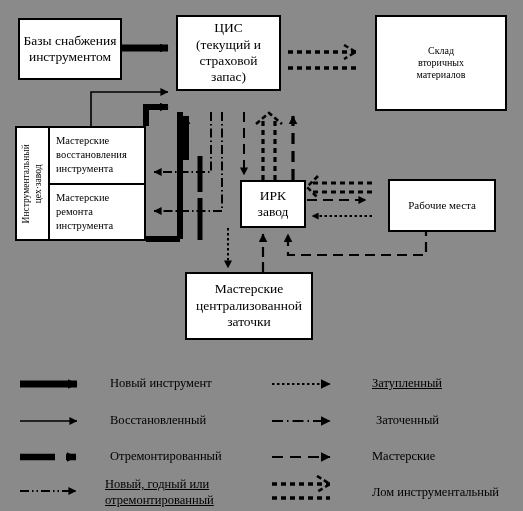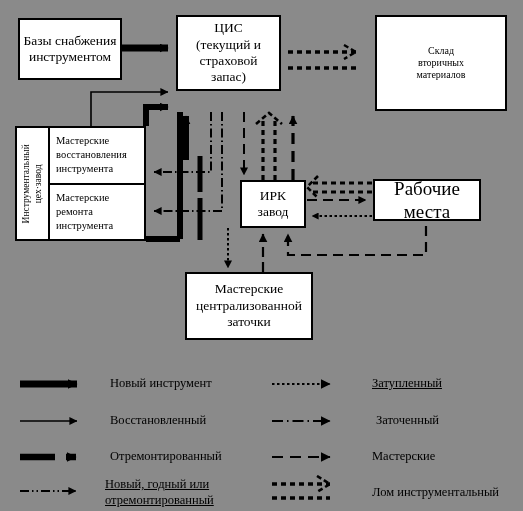--- a/index.html
+++ b/index.html
@@ -24,21 +24,21 @@
     color:#000;
     line-height:1.22;
     z-index:5;
   }
   .box .txt{padding:0 3px;display:block;white-space:pre-line;}
 
   #box-bases   {left:18px; top:18px;  width:104px; height:62px;  font-size:13.5px;}
   #box-cis     {left:176px;top:15px;  width:105px; height:76px;  font-size:13.5px;}
   #box-sklad   {left:375px;top:15px;  width:132px; height:96px;  font-size:10px;}
   #box-irk     {left:240px;top:180px; width:66px;  height:48px;  font-size:13.5px;}
-  #box-rabmest {left:373px;top:179px; width:108px; height:42px;  font-size:19px;}
+  #box-rabmest {left:388px;top:179px; width:108px; height:53px;  font-size:11px;}
   #box-zatoch  {left:185px;top:272px; width:128px; height:68px;  font-size:13.5px;}
 
   
   #plant{
     position:absolute;left:15px;top:126px;width:131px;height:115px;
     border:2px solid #000;background:#fff;box-sizing:border-box;
     display:flex;z-index:5;
   }
   #plant-label{
     width:33px;height:100%;border-right:2px solid #000;box-sizing:border-box;

